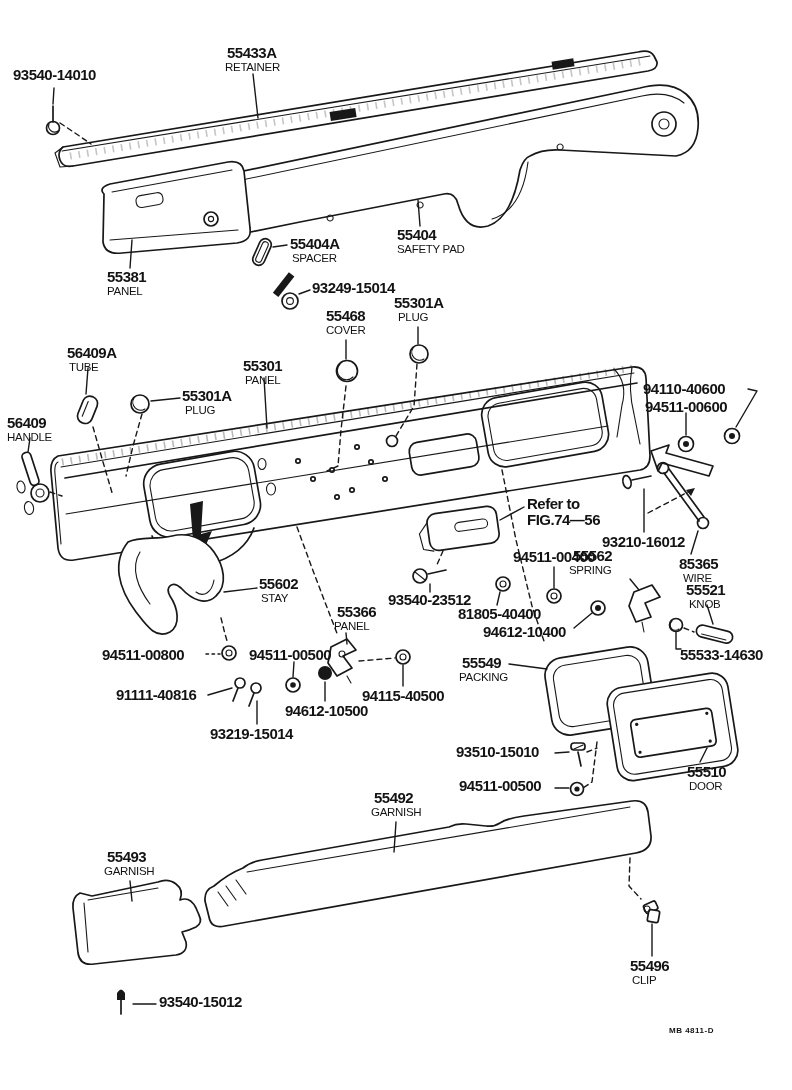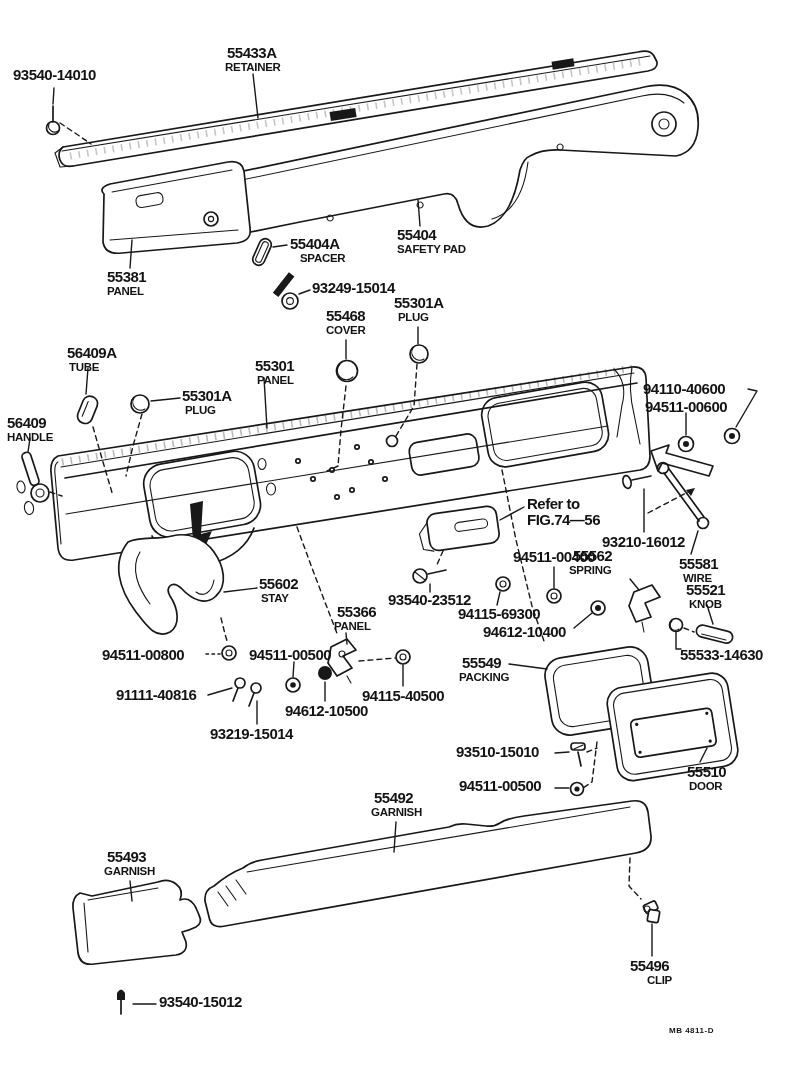--- a/index.html
+++ b/index.html
@@ -9,21 +9,21 @@
   #art *{fill:none;stroke:#181818;stroke-width:1.7;stroke-linecap:round;stroke-linejoin:round;}
   #art .thin{stroke-width:1.1;}
   #art .ld{stroke-width:1.4;}
   #art .dash{stroke-width:1.4;stroke-dasharray:5 4;}
   #art .dot{stroke-width:1.5;stroke-dasharray:2.5 3.5;}
   #art .hatch{stroke-width:7;stroke-dasharray:1.6 7;stroke-linecap:butt;}
   #art .wfill{fill:#ffffff;}
   #art .bfill{fill:#181818;stroke:none;}
   .co{position:absolute;color:#131313;white-space:nowrap;}
   .pn{display:block;font-size:15px;font-weight:700;line-height:14px;letter-spacing:-0.5px;}
-  .pname{display:block;font-size:11.5px;font-weight:700;line-height:11px;letter-spacing:-0.3px;margin-top:2px;}
+  .pname{display:block;font-size:11.5px;font-weight:400;line-height:11px;letter-spacing:-0.3px;margin-top:2px;}
   .doccode{position:absolute;font-size:8px;font-weight:700;letter-spacing:0.5px;color:#131313;}
 </style>
 </head>
 <body>
 
 <div id="stage">
 
 <svg id="art" width="792" height="1090" viewBox="0 0 792 1090">
 
   <g>
@@ -332,21 +332,21 @@
       <span class="pname" style="margin-left:-2px">RETAINER</span>
     </div>
 
 <div class="co" style="left:397px;top:228px">
       <span class="pn">55404</span>
       <span class="pname">SAFETY PAD</span>
     </div>
 
 <div class="co" style="left:290px;top:237px">
       <span class="pn">55404A</span>
-      <span class="pname" style="margin-left:10px">SPACER</span>
+      <span class="pname" style="margin-left:2px">SPACER</span>
     </div>
 
 <div class="co" style="left:107px;top:270px">
       <span class="pn">55381</span>
       <span class="pname">PANEL</span>
     </div>
 
 <div class="co" style="left:312px;top:281px">
       <span class="pn">93249-15014</span>
     </div>
@@ -359,21 +359,21 @@
 <div class="co" style="left:394px;top:296px">
       <span class="pn">55301A</span>
       <span class="pname" style="margin-left:4px">PLUG</span>
     </div>
 
 <div class="co" style="left:67px;top:346px">
       <span class="pn">56409A</span>
       <span class="pname" style="margin-left:2px">TUBE</span>
     </div>
 
-<div class="co" style="left:255px;top:359px">
+<div class="co" style="left:243px;top:359px">
       <span class="pn">55301</span>
       <span class="pname" style="margin-left:2px">PANEL</span>
     </div>
 
 <div class="co" style="left:182px;top:389px">
       <span class="pn">55301A</span>
       <span class="pname" style="margin-left:3px">PLUG</span>
     </div>
 
 <div class="co" style="left:7px;top:416px">
@@ -397,39 +397,39 @@
 <div class="co" style="left:602px;top:535px">
       <span class="pn">93210-16012</span>
     </div>
 
 <div class="co" style="left:573px;top:549px">
       <span class="pn">55562</span>
       <span class="pname" style="margin-left:-4px">SPRING</span>
     </div>
 
 <div class="co" style="left:679px;top:557px">
-      <span class="pn">55581</span>
+      <span class="pn">85365</span>
       <span class="pname" style="margin-left:4px">WIRE</span>
     </div>
 
 <div class="co" style="left:686px;top:583px">
       <span class="pn">55521</span>
       <span class="pname" style="margin-left:3px">KNOB</span>
     </div>
 
 <div class="co" style="left:513px;top:550px">
       <span class="pn">94511-00400</span>
     </div>
 
 <div class="co" style="left:388px;top:593px">
       <span class="pn">93540-23512</span>
     </div>
 
 <div class="co" style="left:458px;top:607px">
-      <span class="pn">94115-69300</span>
+      <span class="pn">81805-40400</span>
     </div>
 
 <div class="co" style="left:483px;top:625px">
       <span class="pn">94612-10400</span>
     </div>
 
 <div class="co" style="left:259px;top:577px">
       <span class="pn">55602</span>
       <span class="pname" style="margin-left:2px">STAY</span>
     </div>
@@ -490,21 +490,21 @@
       <span class="pname" style="margin-left:-3px">GARNISH</span>
     </div>
 
 <div class="co" style="left:107px;top:850px">
       <span class="pn">55493</span>
       <span class="pname" style="margin-left:-3px">GARNISH</span>
     </div>
 
 <div class="co" style="left:630px;top:959px">
       <span class="pn">55496</span>
-      <span class="pname" style="margin-left:17px">CLIP</span>
+      <span class="pname" style="margin-left:2px">CLIP</span>
     </div>
 
 <div class="co" style="left:159px;top:995px">
       <span class="pn">93540-15012</span>
     </div>
 
 <div class="doccode" style="left:669px;top:1026px">MB 4811-D</div>
 
 </div>
 

